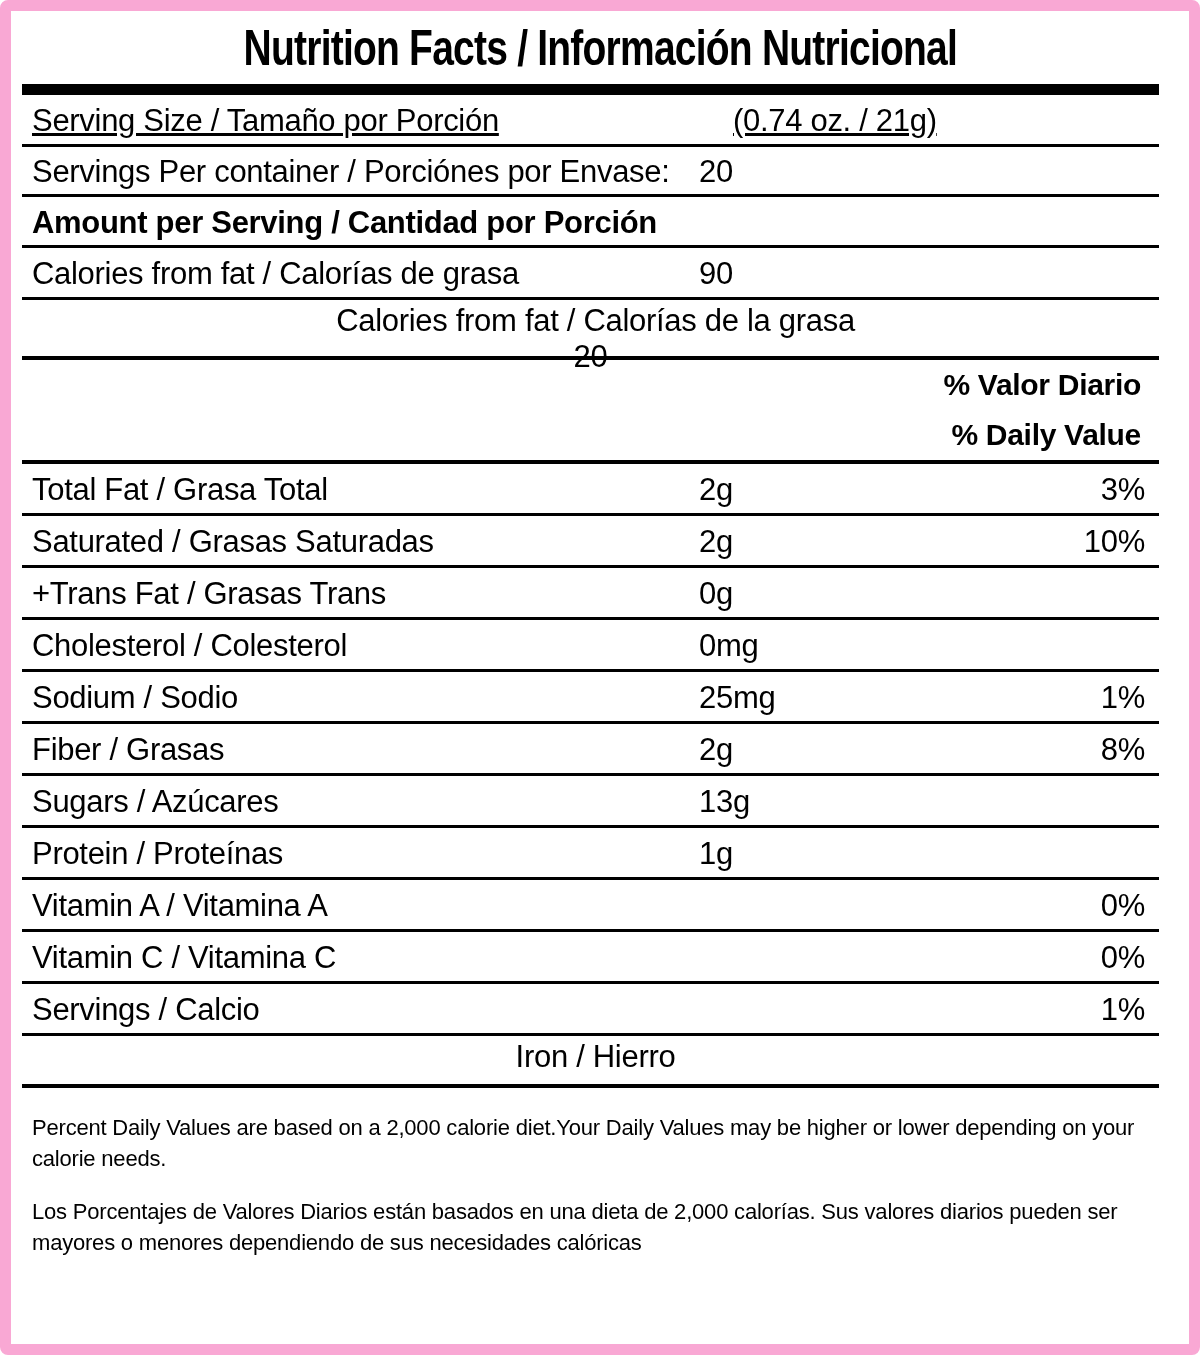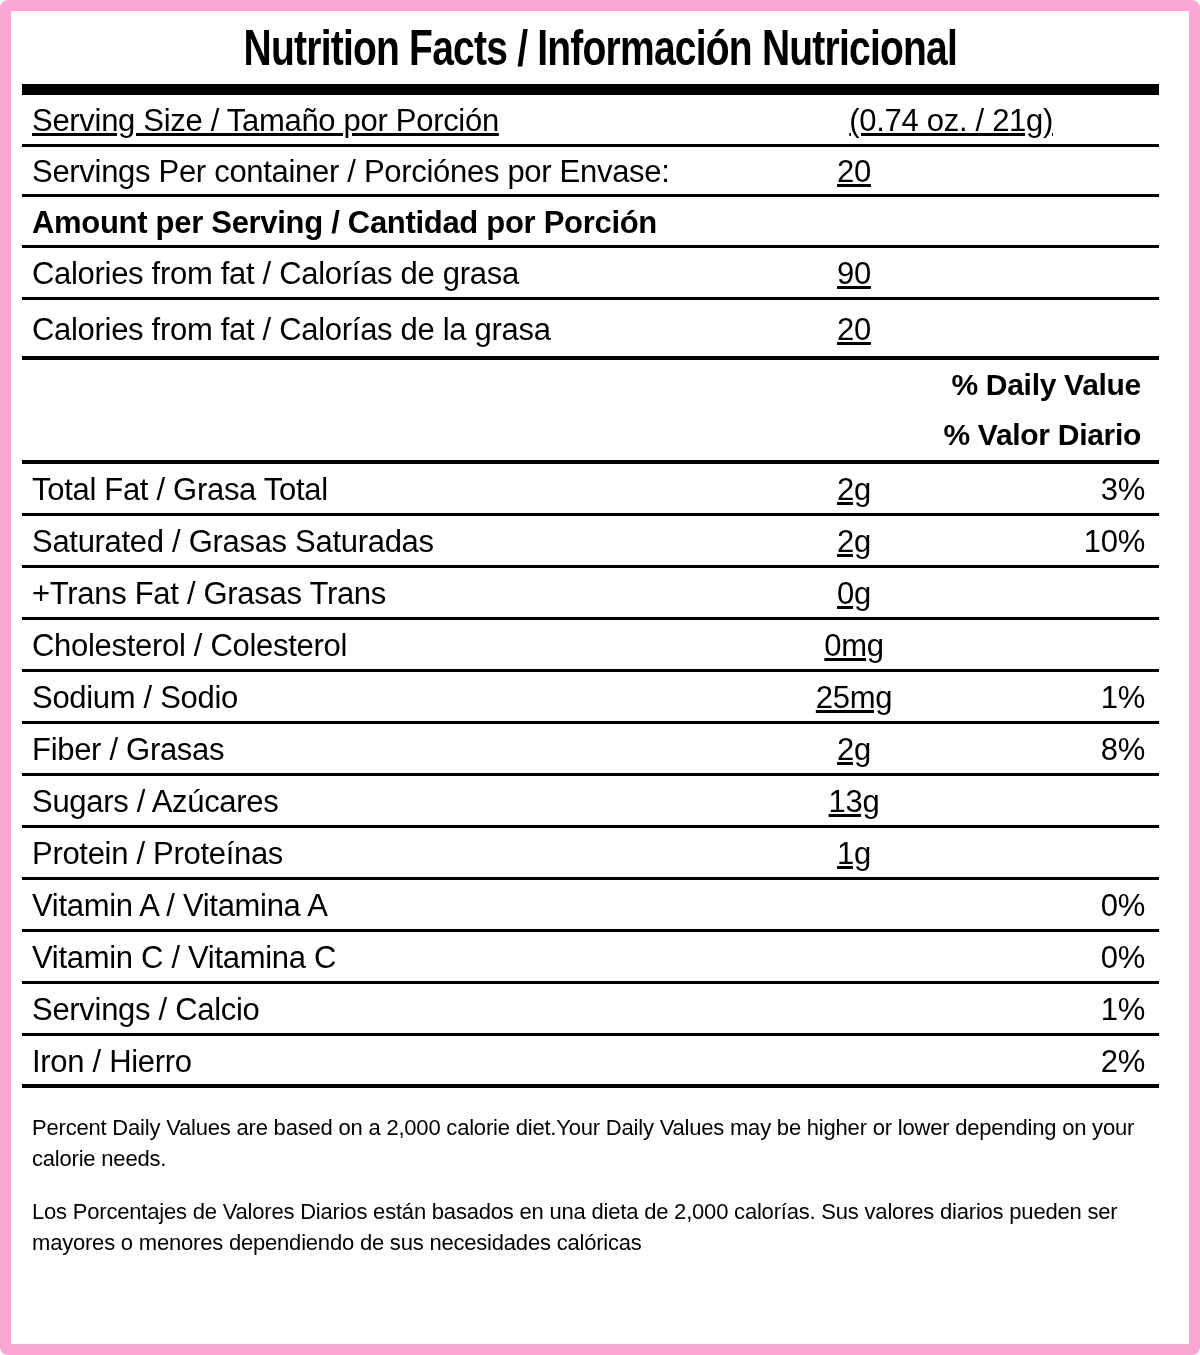--- a/index.html
+++ b/index.html
@@ -46,41 +46,39 @@
     letter-spacing: -0.3px;
     padding-top: 3px;
   }
   .row .lbl {
     flex: 1 1 auto;
     padding-left: 10px;
     white-space: nowrap;
   }
   .row .amt {
     flex: 0 0 310px;
-    text-align: center;
-    white-space: nowrap;
-    text-decoration: underline;
+    white-space: nowrap;
   }
   .row .pct {
     flex: 0 0 150px;
     text-align: right;
     padding-right: 14px;
     white-space: nowrap;
   }
   .row-serving { height: 52px; text-decoration: underline; }
   .row-serving .sv {
     flex: 0 0 320px;
     margin-right: 106px;
-    text-align: right;
+    text-align: left;
     white-space: nowrap;
   }
   .row-servings { height: 50px; }
   .section-head { height: 51px; font-weight: bold; align-items: center; }
   .row-cal-2 { height: 60px; }
-  .sep-medium { border-bottom-width: 4px; }
+  .sep-medium { border-bottom-width: 4px; flex-direction: column; }
   .dv-block { border-bottom: 4px solid #000; }
   .dv-line {
     height: 50px;
     display: flex;
     align-items: center;
     justify-content: flex-end;
     font-weight: bold;
     font-size: 30px;
     padding-right: 18px;
     letter-spacing: -0.3px;
@@ -128,22 +126,22 @@
       <span class="pct"></span>
     </div>
 
     <div class="row row-cal-2 sep-medium">
       <span class="lbl">Calories from fat / Calorías de la grasa</span>
       <span class="amt">20</span>
       <span class="pct"></span>
     </div>
 
     <div class="dv-block">
+      <div class="dv-line">% Valor Diario</div>
       <div class="dv-line">% Daily Value</div>
-      <div class="dv-line">% Valor Diario</div>
     </div>
 
     <div class="row">
       <span class="lbl">Total Fat / Grasa Total</span>
       <span class="amt">2g</span>
       <span class="pct">3%</span>
     </div>
 
     <div class="row">
       <span class="lbl">Saturated / Grasas Saturadas</span>

